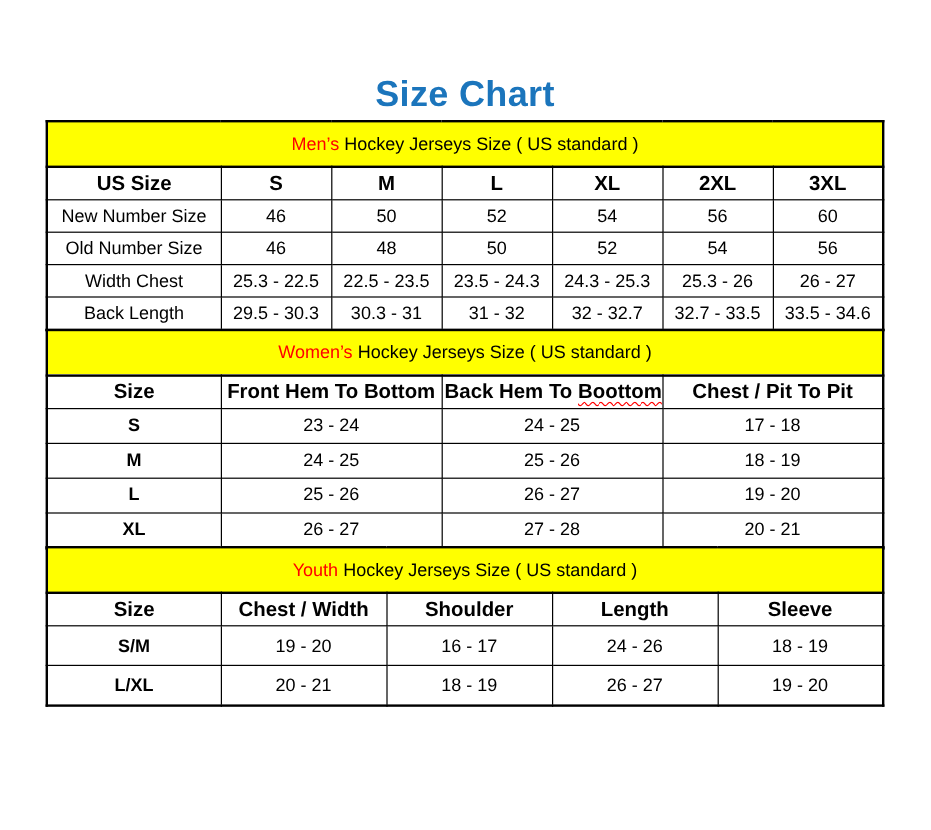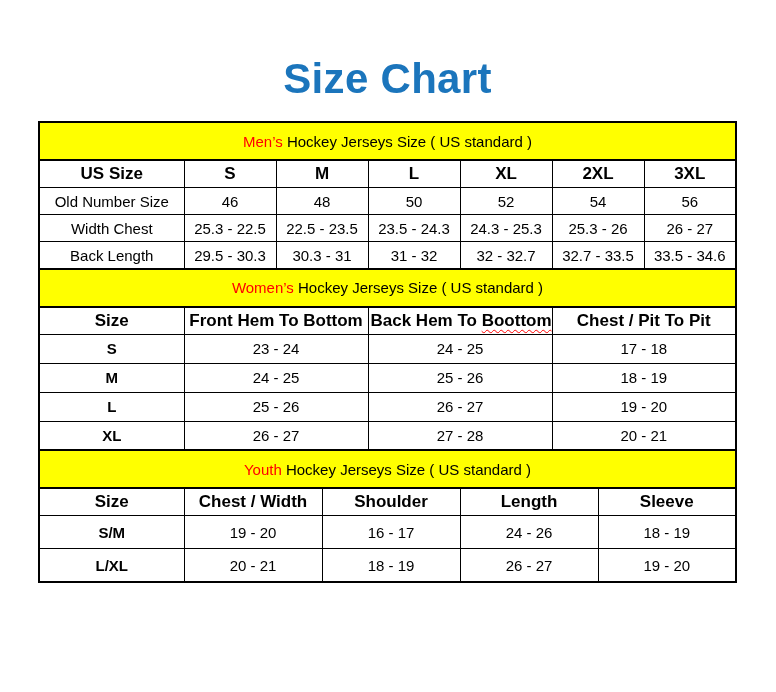--- a/index.html
+++ b/index.html
@@ -15,27 +15,26 @@
   }
   .page {
     width: 699px;
     margin-left: 38px;
   }
   .title {
     margin-top: 58px;
     height: 42px;
     line-height: 42px;
     text-align: center;
-    font-size: 42px;
+    font-size: 30px;
     font-weight: bold;
     color: var(--title-blue, #1B75BC);
     letter-spacing: 0.3px;
   }
   .tables {
-    margin-top: 21px;
   }
   table.size-table {
     border-collapse: collapse;
     table-layout: fixed;
     width: 699px;
     border: 2.5px solid var(--border-black, #000);
   }
   table.size-table + table.size-table {
     margin-top: -2.5px;
   }
@@ -100,20 +99,29 @@
       <tr class="head-row">
             <th>US Size</th>
             <th>S</th>
             <th>M</th>
             <th>L</th>
             <th>XL</th>
             <th>2XL</th>
             <th>3XL</th>
           </tr>
           <tr>
+            <td class="data-cell row-label">New Number Size</td>
+            <td class="data-cell">46</td>
+            <td class="data-cell">50</td>
+            <td class="data-cell">52</td>
+            <td class="data-cell">54</td>
+            <td class="data-cell">56</td>
+            <td class="data-cell">60</td>
+          </tr>
+          <tr>
             <td class="data-cell row-label">Old Number Size</td>
             <td class="data-cell">46</td>
             <td class="data-cell">48</td>
             <td class="data-cell">50</td>
             <td class="data-cell">52</td>
             <td class="data-cell">54</td>
             <td class="data-cell">56</td>
           </tr>
           <tr>
             <td class="data-cell row-label">Width Chest</td>

